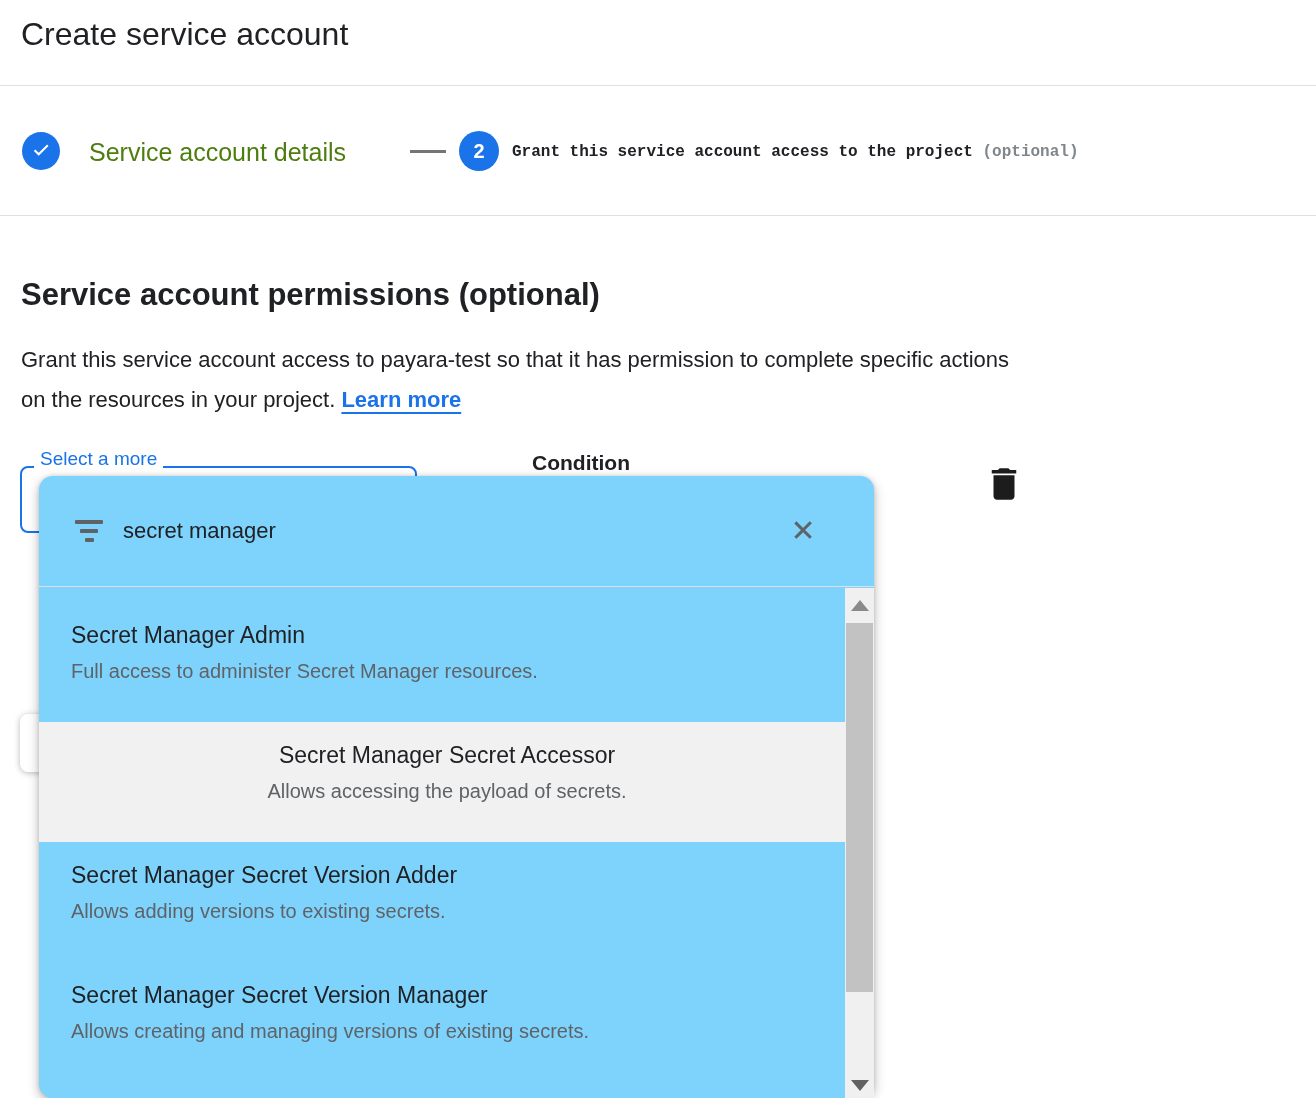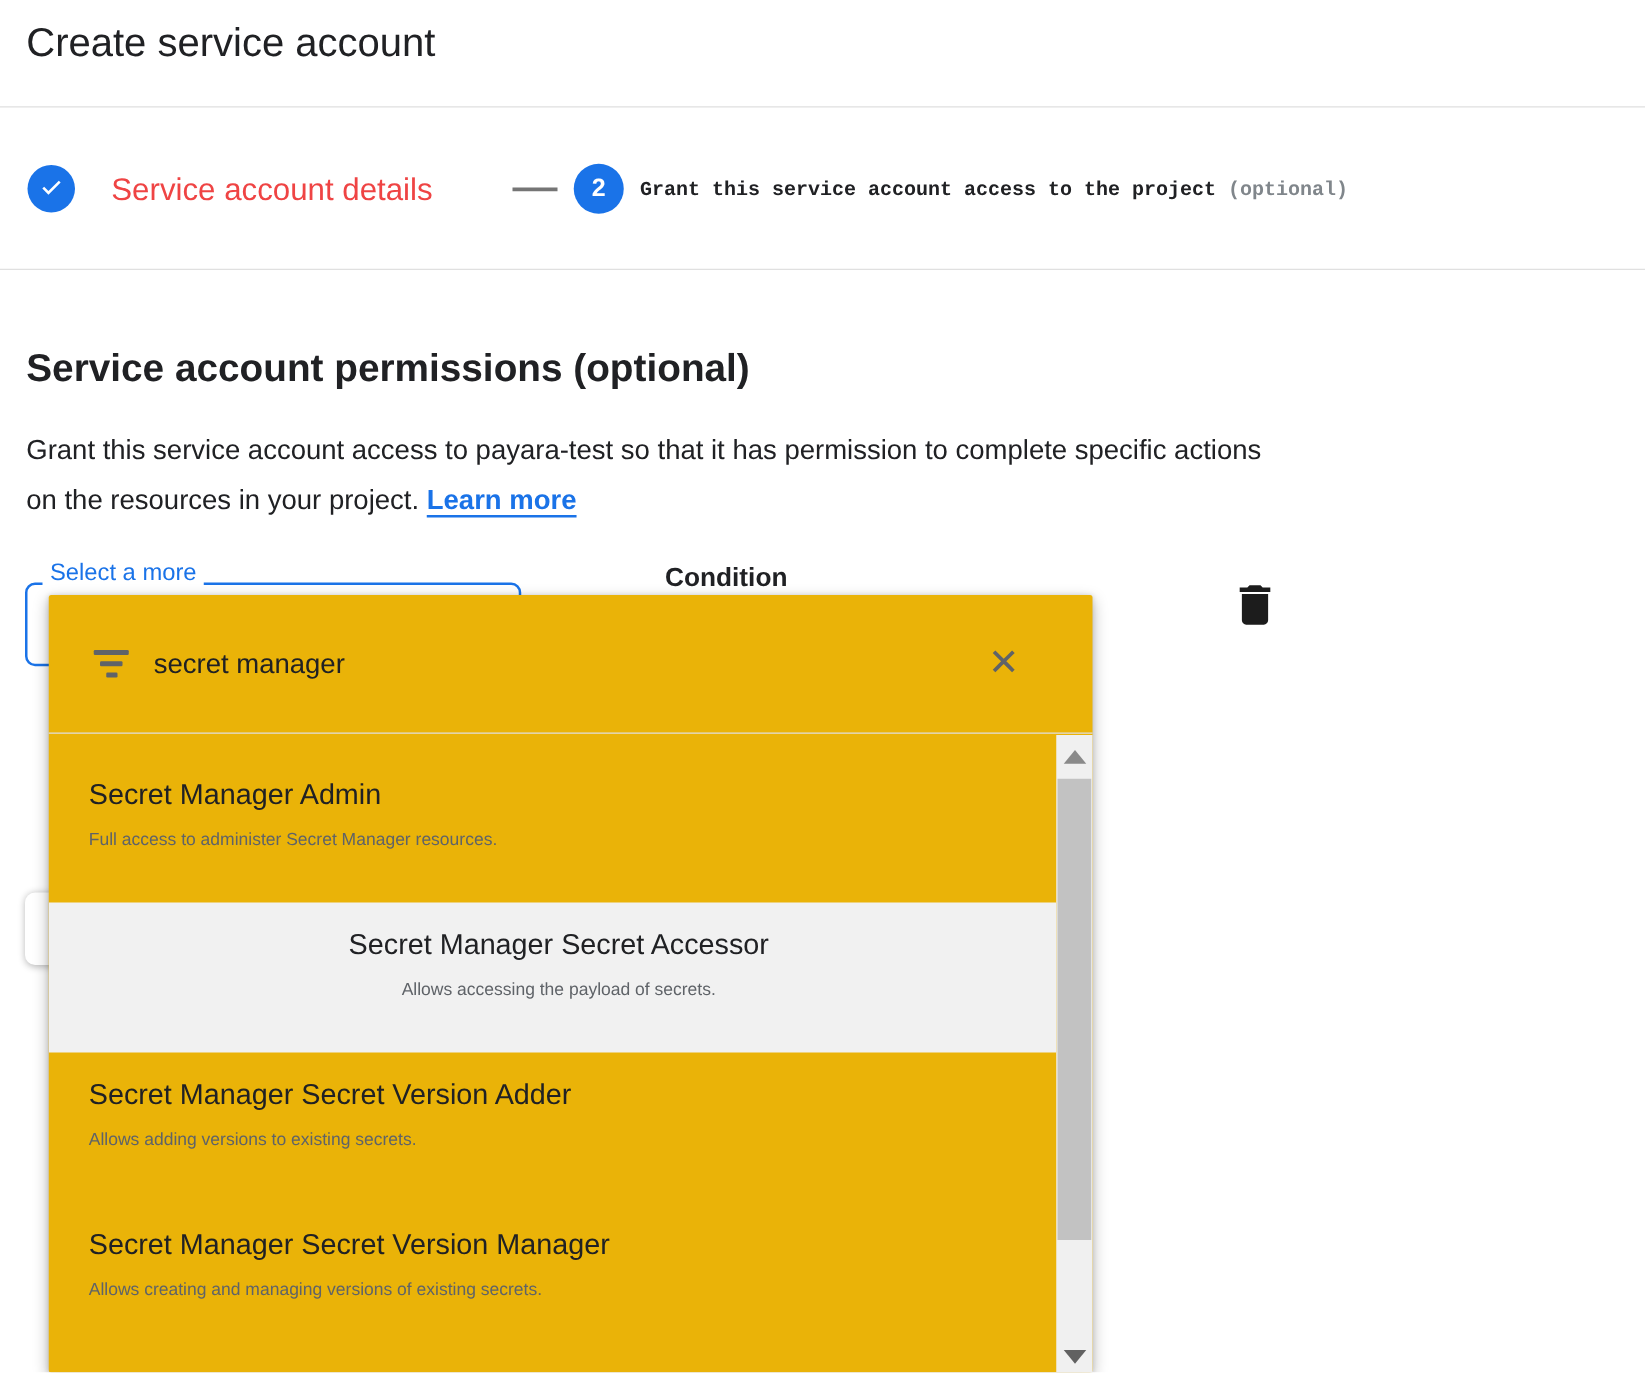--- a/index.html
+++ b/index.html
@@ -17,21 +17,21 @@
   .divider.d2 { top:215px; }
 
   
   .step-circle {
     position:absolute; border-radius:50%; background:#1a73e8; color:#fff;
     display:flex; align-items:center; justify-content:center;
   }
   .step1-circle { left:22px; top:132px; width:38px; height:38px; }
   .step1-circle svg { width:22px; height:22px; fill:#fff; }
   .step2-circle { left:459px; top:131px; width:40px; height:40px; font-size:20px; font-weight:700; }
-  .step1-label { position:absolute; left:89px; top:137px; font-size:25px; line-height:30px; color:#ef4444; cursor:pointer; }
+  .step1-label { position:absolute; left:89px; top:137px; font-size:25px; line-height:30px; color:#4d7c0f; cursor:pointer; }
   .step-connector { position:absolute; left:410px; top:150px; width:36px; height:3px; background:#757575; }
   .step2-label { position:absolute; left:512px; top:136px; font-size:16px; line-height:32px; font-weight:700; color:#202124; white-space:nowrap;font-family:Liberation Mono, monospace; }
   .step2-label .optional { color:#80868b; font-weight:700; }
 
   
   .section-heading { position:absolute; left:21px; top:277px; font-size:31px; font-weight:600; color:#202124;text-align:right; }
   .section-desc { position:absolute; left:21px; top:340px; width:1005px; font-size:22px; line-height:40px; color:#202124; }
   .learn-more { color:#1a73e8; text-decoration:underline; text-underline-offset:5px; cursor:pointer;font-weight:bold; }
 
   
@@ -49,21 +49,21 @@
 
   
   .obscured-card {
     position:absolute; left:20px; top:714px; width:80px; height:58px;
     background:#fff; border-radius:8px; box-shadow:0 1px 6px rgba(0,0,0,0.28); z-index:5;
   }
 
   
   .role-dropdown {
     position:absolute; left:39px; top:476px; width:835px; height:622px;
-    background:#eab308; z-index:10; border-radius:2px;
+    background:#7dd3fc; z-index:10; border-radius:14px;
     box-shadow:0 4px 12px rgba(0,0,0,0.28), 0 0 4px rgba(0,0,0,0.12);
   }
   .dd-search-row {
     position:absolute; left:0; top:0; right:0; height:111px;
     display:flex; align-items:center; padding-left:36px;
     border-bottom:1px solid #e0e0e0;
   }
   .filter-icon { width:28px; display:flex; flex-direction:column; align-items:center; gap:5px; }
   .filter-icon i { display:block; height:4px; background:#5f6368; border-radius:1px; }
   .filter-icon i:nth-child(1){ width:28px; }
@@ -76,21 +76,21 @@
   }
   .dd-clear-btn {
     position:absolute; left:744px; top:35px; width:40px; height:40px;
     border:none; background:transparent; cursor:pointer;
     font-size:30px; line-height:40px; color:#5f6368; text-align:center; padding:0;
   }
   .dd-list { position:absolute; left:0; top:112px; right:29px; bottom:0; overflow:hidden; padding-top:14px; }
   .dd-option { height:120px; padding:18px 22px 0 32px; cursor:pointer; }
   .dd-option.highlighted { background:#f1f1f1;text-align:center; }
   .dd-option .opt-title { font-size:23px; line-height:30px; color:#202124; margin-bottom:7px; }
-  .dd-option .opt-desc { font-size:14px; line-height:28px; color:#5f6368; }
+  .dd-option .opt-desc { font-size:20px; line-height:28px; color:#5f6368; }
 
   
   .dd-scrollbar { position:absolute; right:0; top:112px; bottom:0; width:29px; background:#f0f0f0; }
   .scroll-up-btn, .scroll-down-btn { position:absolute; left:0; width:29px; height:26px; background:transparent; border:none; cursor:pointer; display:flex; align-items:center; justify-content:center; padding:0; }
   .scroll-up-btn { top:4px; }
   .scroll-down-btn { top:484px; }
   .tri-up { width:0; height:0; border-left:9px solid transparent; border-right:9px solid transparent; border-bottom:11px solid #8a8a8a; }
   .tri-down { width:0; height:0; border-left:9px solid transparent; border-right:9px solid transparent; border-top:11px solid #616161; }
   .scroll-thumb { position:absolute; left:1px; top:35px; width:27px; height:369px; background:#c2c2c2; cursor:grab; }
 </style>

